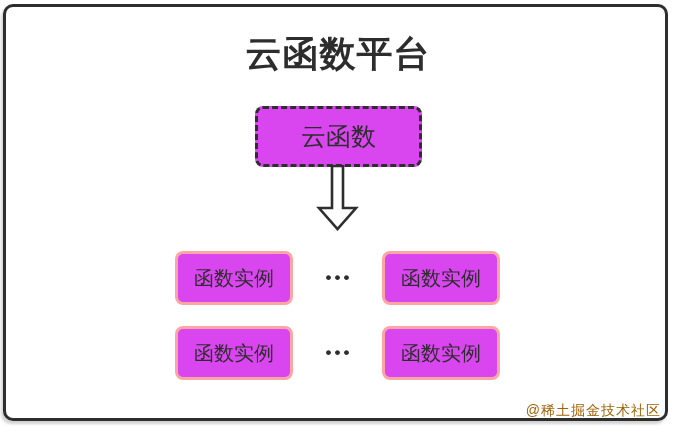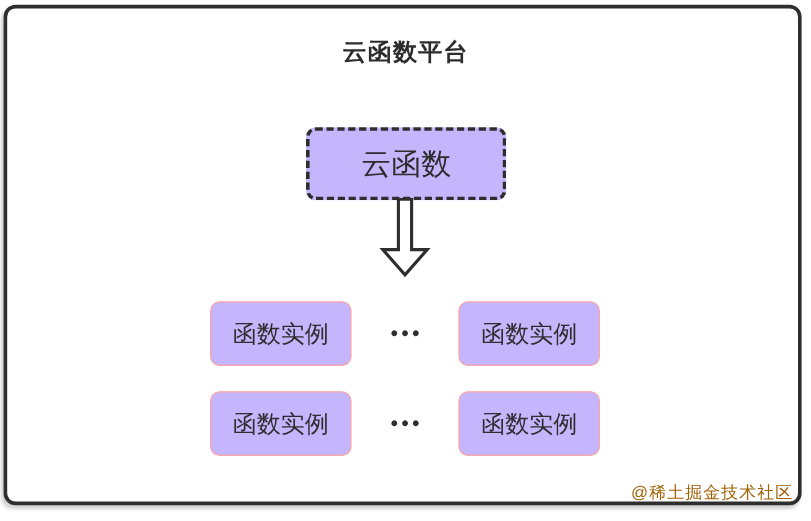--- a/index.html
+++ b/index.html
@@ -26,32 +26,32 @@
     background: #ffffff;
     box-sizing: border-box;
     box-shadow: -2px 3px 3px rgba(0,0,0,0.18);
   }
   .title {
     position: absolute;
     left: 0;
     top: 30px;
     width: 676px;
     text-align: center;
-    font-size: 20px;
+    font-size: 36px;
     font-weight: bold;
     color: #2d2d2d;
     letter-spacing: 1px;
   }
   .node {
     position: absolute;
     box-sizing: border-box;
     display: flex;
     align-items: center;
     justify-content: center;
-    background: #c4b5fd;
+    background: #d946ef;
     color: #2d2d2d;
     border-radius: 8px;
   }
   .root-node {
     left: 255px;
     top: 106px;
     width: 167px;
     height: 61px;
     border: 3px dashed #2e2e2e;
     font-size: 25px;
@@ -59,21 +59,21 @@
   .arrow-wrap {
     position: absolute;
     left: 315px;
     top: 165px;
     width: 45px;
     height: 67px;
   }
   .instance-node {
     width: 118px;
     height: 54px;
-    border: 1px solid #fca5a5;
+    border: 3px solid #fca5a5;
     font-size: 20px;
   }
   .pos-r1c1 { left: 175px; top: 251px; }
   .pos-r1c2 { left: 382px; top: 251px; }
   .pos-r2c1 { left: 175px; top: 326px; }
   .pos-r2c2 { left: 382px; top: 326px; }
   .dots {
     position: absolute;
     left: 293px;
     width: 89px;

